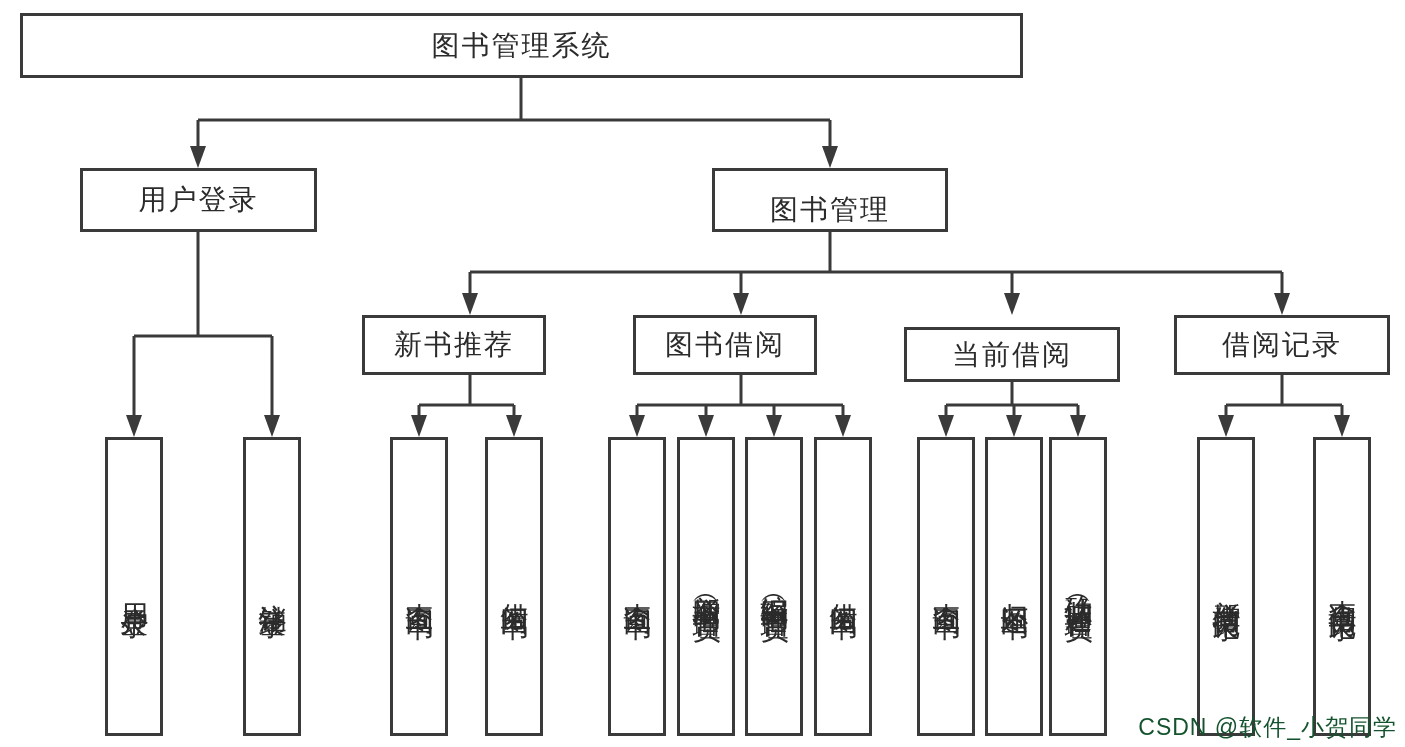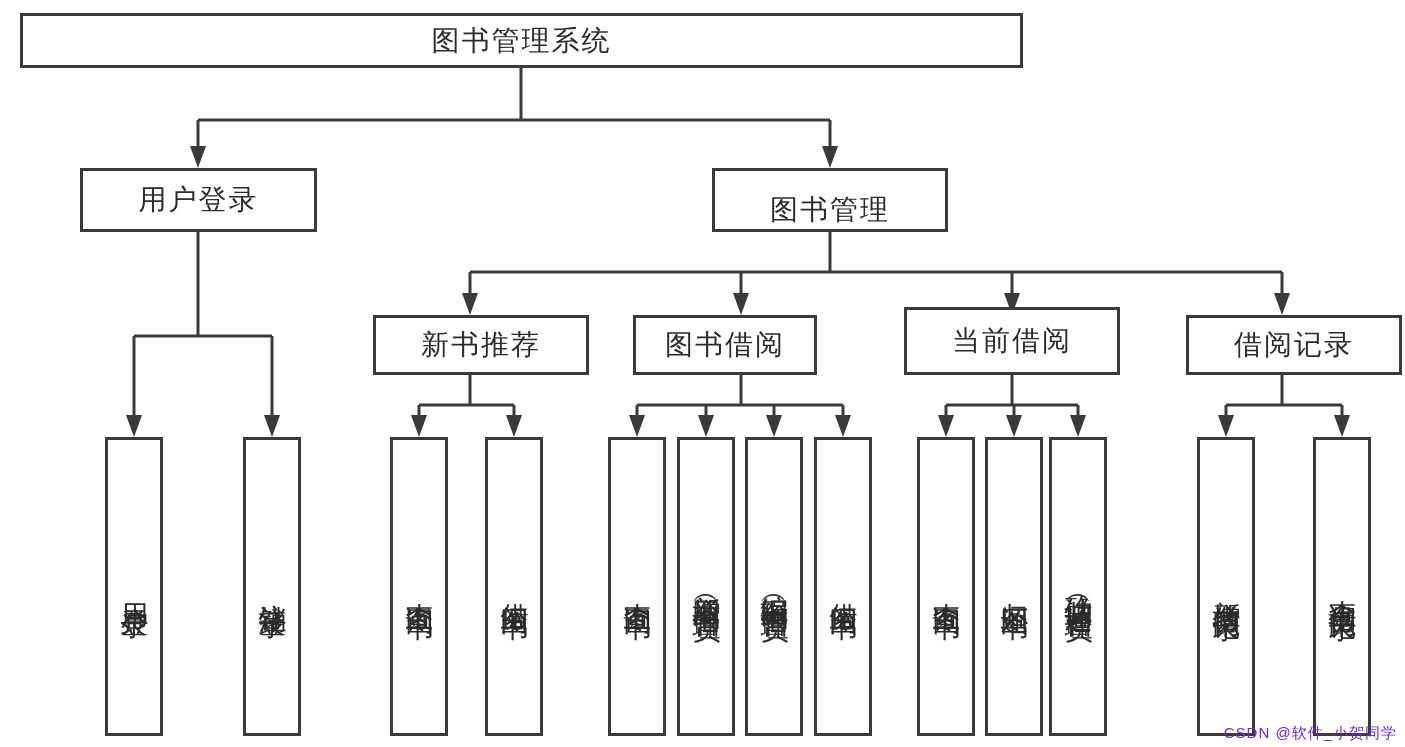--- a/index.html
+++ b/index.html
@@ -41,22 +41,22 @@
     writing-mode: vertical-rl;
     text-orientation: mixed;
     font-size: 28px;
     letter-spacing: 3px;
     line-height: 1;
   }
   .watermark {
     position: absolute;
     right: 8px;
     bottom: 4px;
-    font-size: 15px;
-    color: #6d28d9;
+    font-size: 23px;
+    color: #14532d;
     letter-spacing: 1px;
     z-index: 3;
     white-space: nowrap;
     margin-top: 22px;
   }
 </style>
 </head>
 <body>
 
 <div class="canvas">
@@ -87,41 +87,41 @@
       <polygon points="766,415 782,415 774,437"></polygon>
       <polygon points="835,415 851,415 843,437"></polygon>
       <polygon points="938,415 954,415 946,437"></polygon>
       <polygon points="1006,415 1022,415 1014,437"></polygon>
       <polygon points="1070,415 1086,415 1078,437"></polygon>
       <polygon points="1218,415 1234,415 1226,437"></polygon>
       <polygon points="1334,415 1350,415 1342,437"></polygon>
     </g>
   </svg>
 
-  <div class="node" style="left:20px; top:13px; width:1003px; height:55px;">
+  <div class="node" style="left:20px; top:13px; width:1003px; height:65px;">
     <span class="hlabel">图书管理系统</span>
   </div>
 
   <div class="node" style="left:80px; top:168px; width:237px; height:64px;">
     <span class="hlabel">用户登录</span>
   </div>
   <div class="node" style="left:712px; top:168px; width:236px; height:64px;align-items:flex-end;">
     <span class="hlabel">图书管理</span>
   </div>
 
-  <div class="node" style="left:362px; top:315px; width:216px; height:60px;margin-left:11px;">
+  <div class="node" style="left:362px; top:315px; width:184px; height:60px;">
     <span class="hlabel">新书推荐</span>
   </div>
   <div class="node" style="left:633px; top:315px; width:184px; height:60px;">
     <span class="hlabel">图书借阅</span>
   </div>
-  <div class="node" style="left:904px; top:307px; width:216px; height:68px;">
+  <div class="node" style="left:904px; top:327px; width:216px; height:55px;">
     <span class="hlabel">当前借阅</span>
   </div>
-  <div class="node" style="left:1174px; top:315px; width:216px; height:60px;margin-left:12px;">
+  <div class="node" style="left:1174px; top:315px; width:216px; height:60px;">
     <span class="hlabel">借阅记录</span>
   </div>
 
   <div class="node leaf" style="left:105px; top:437px; width:58px; height:299px;">
     <span class="vlabel">用户登录</span>
   </div>
   <div class="node leaf" style="left:243px; top:437px; width:58px; height:299px;">
     <span class="vlabel">注销登录</span>
   </div>
   <div class="node leaf" style="left:390px; top:437px; width:58px; height:299px;">

